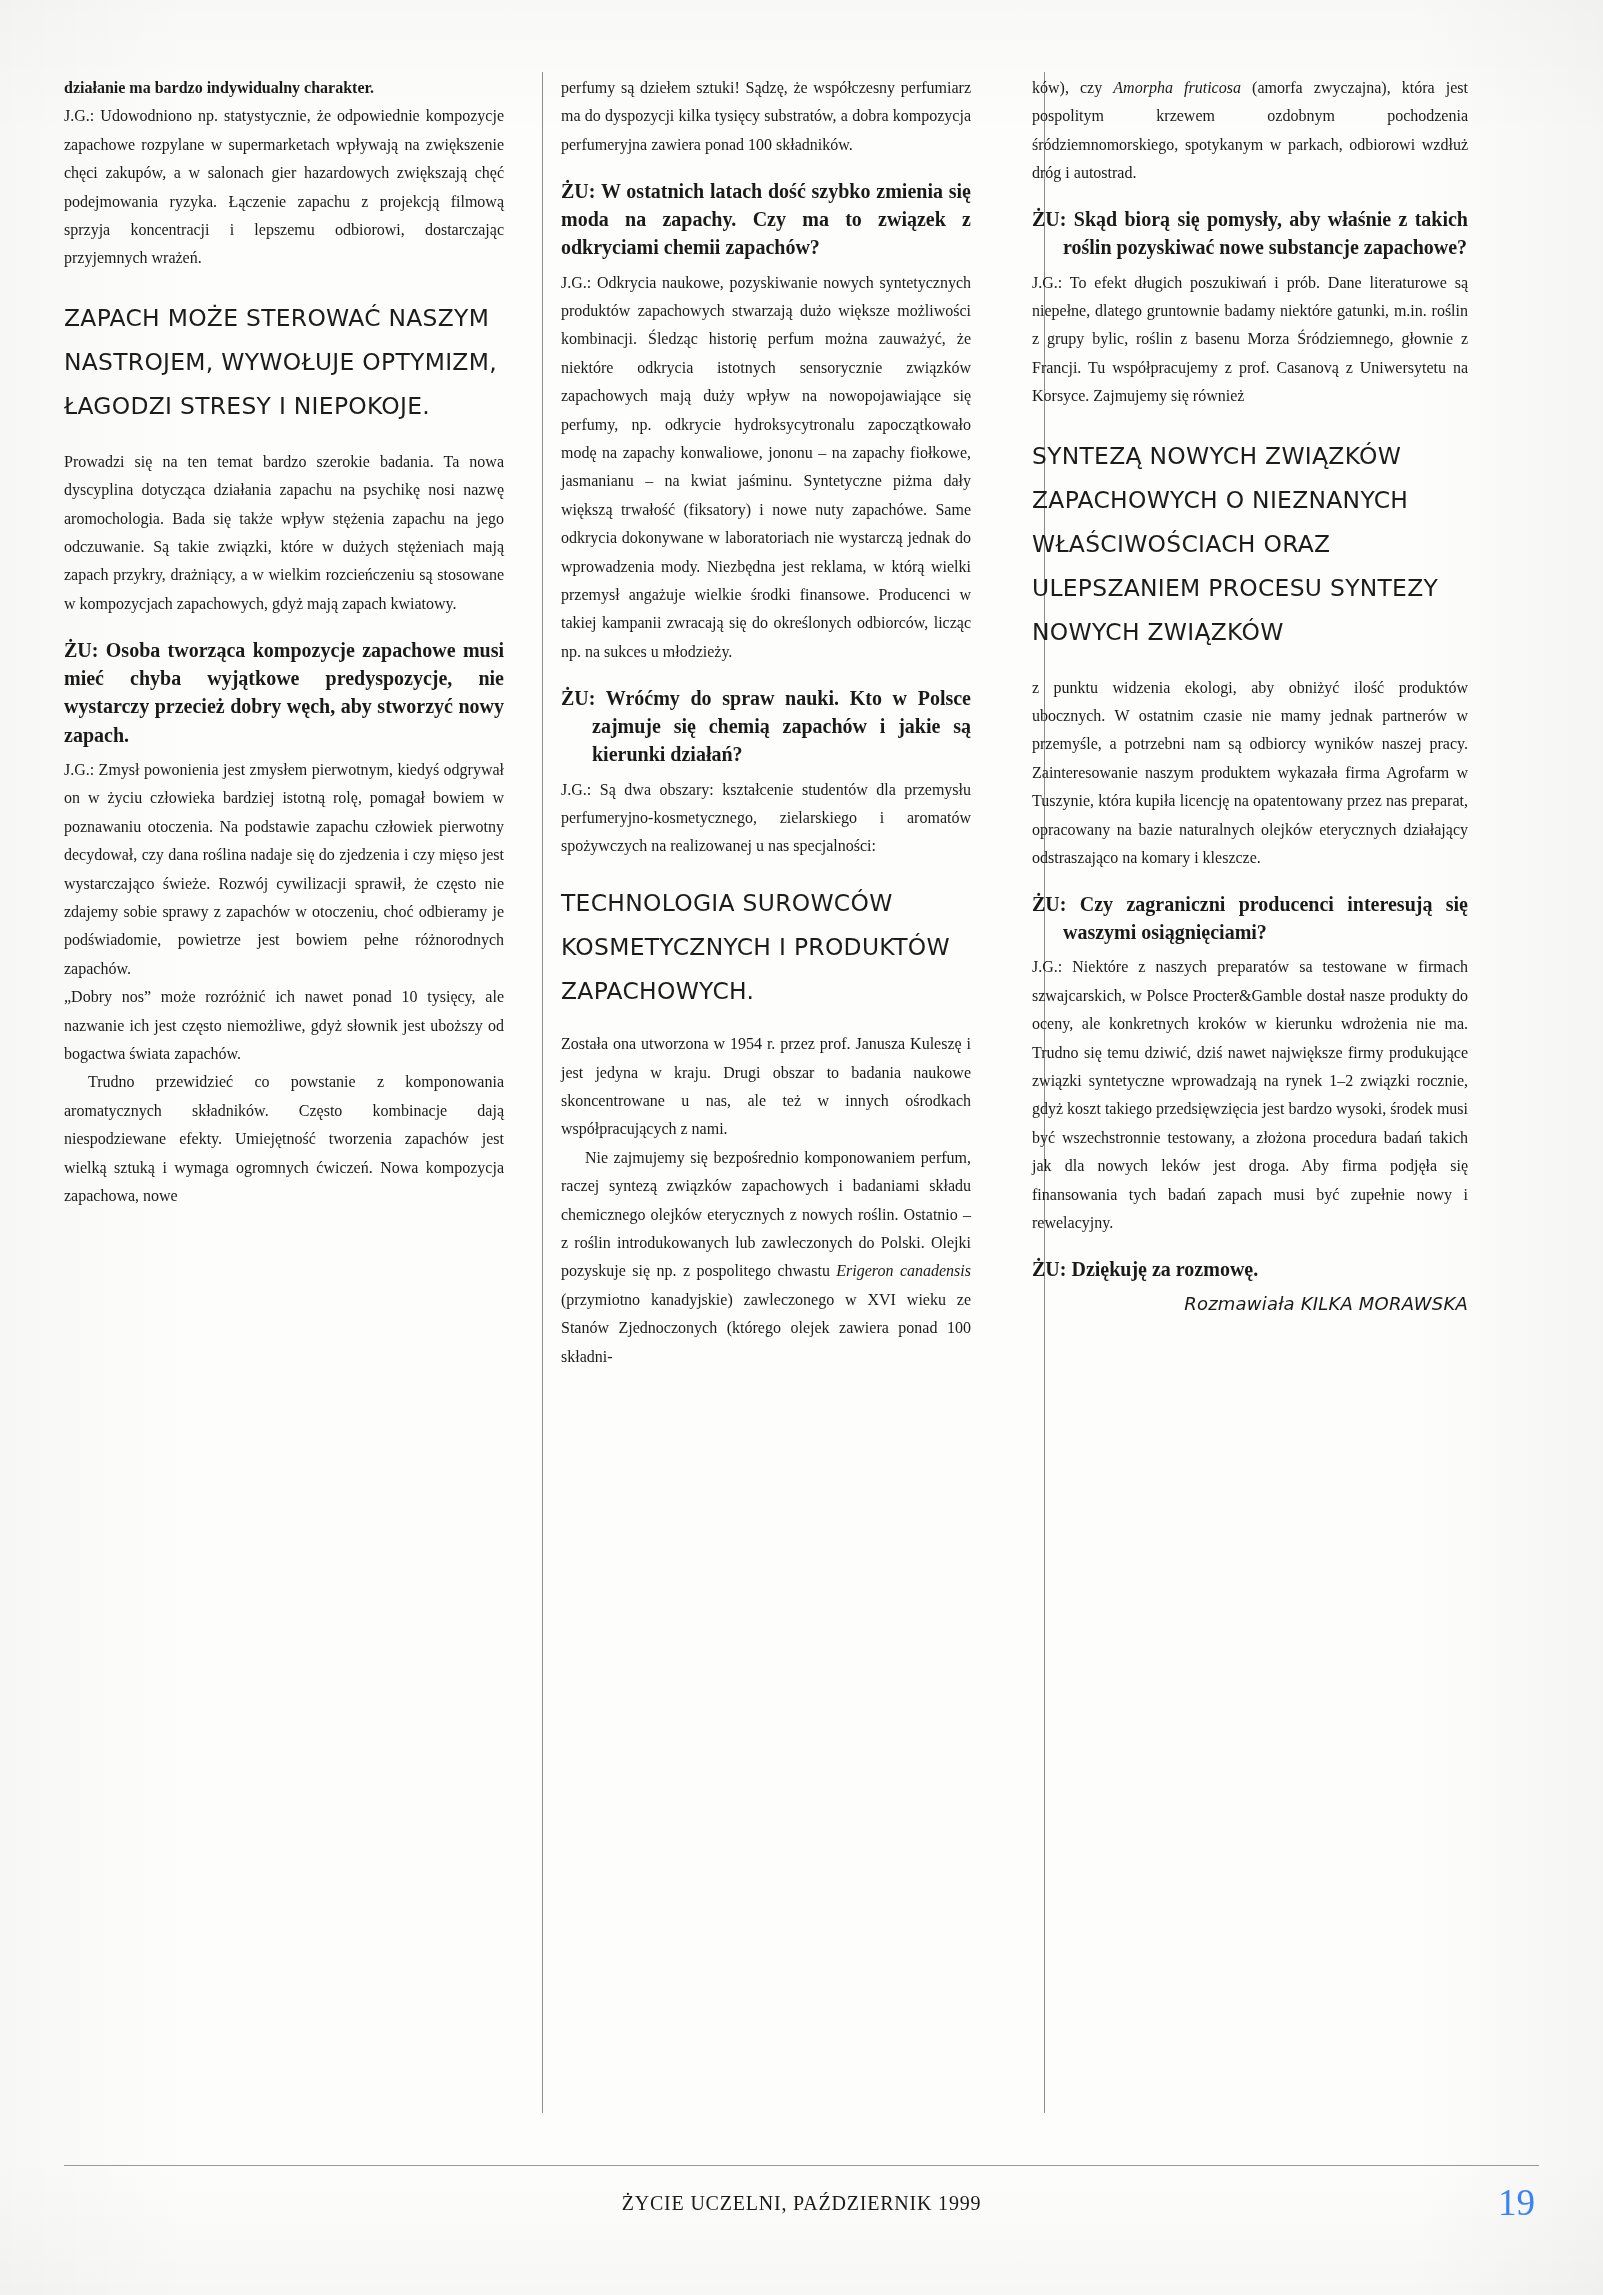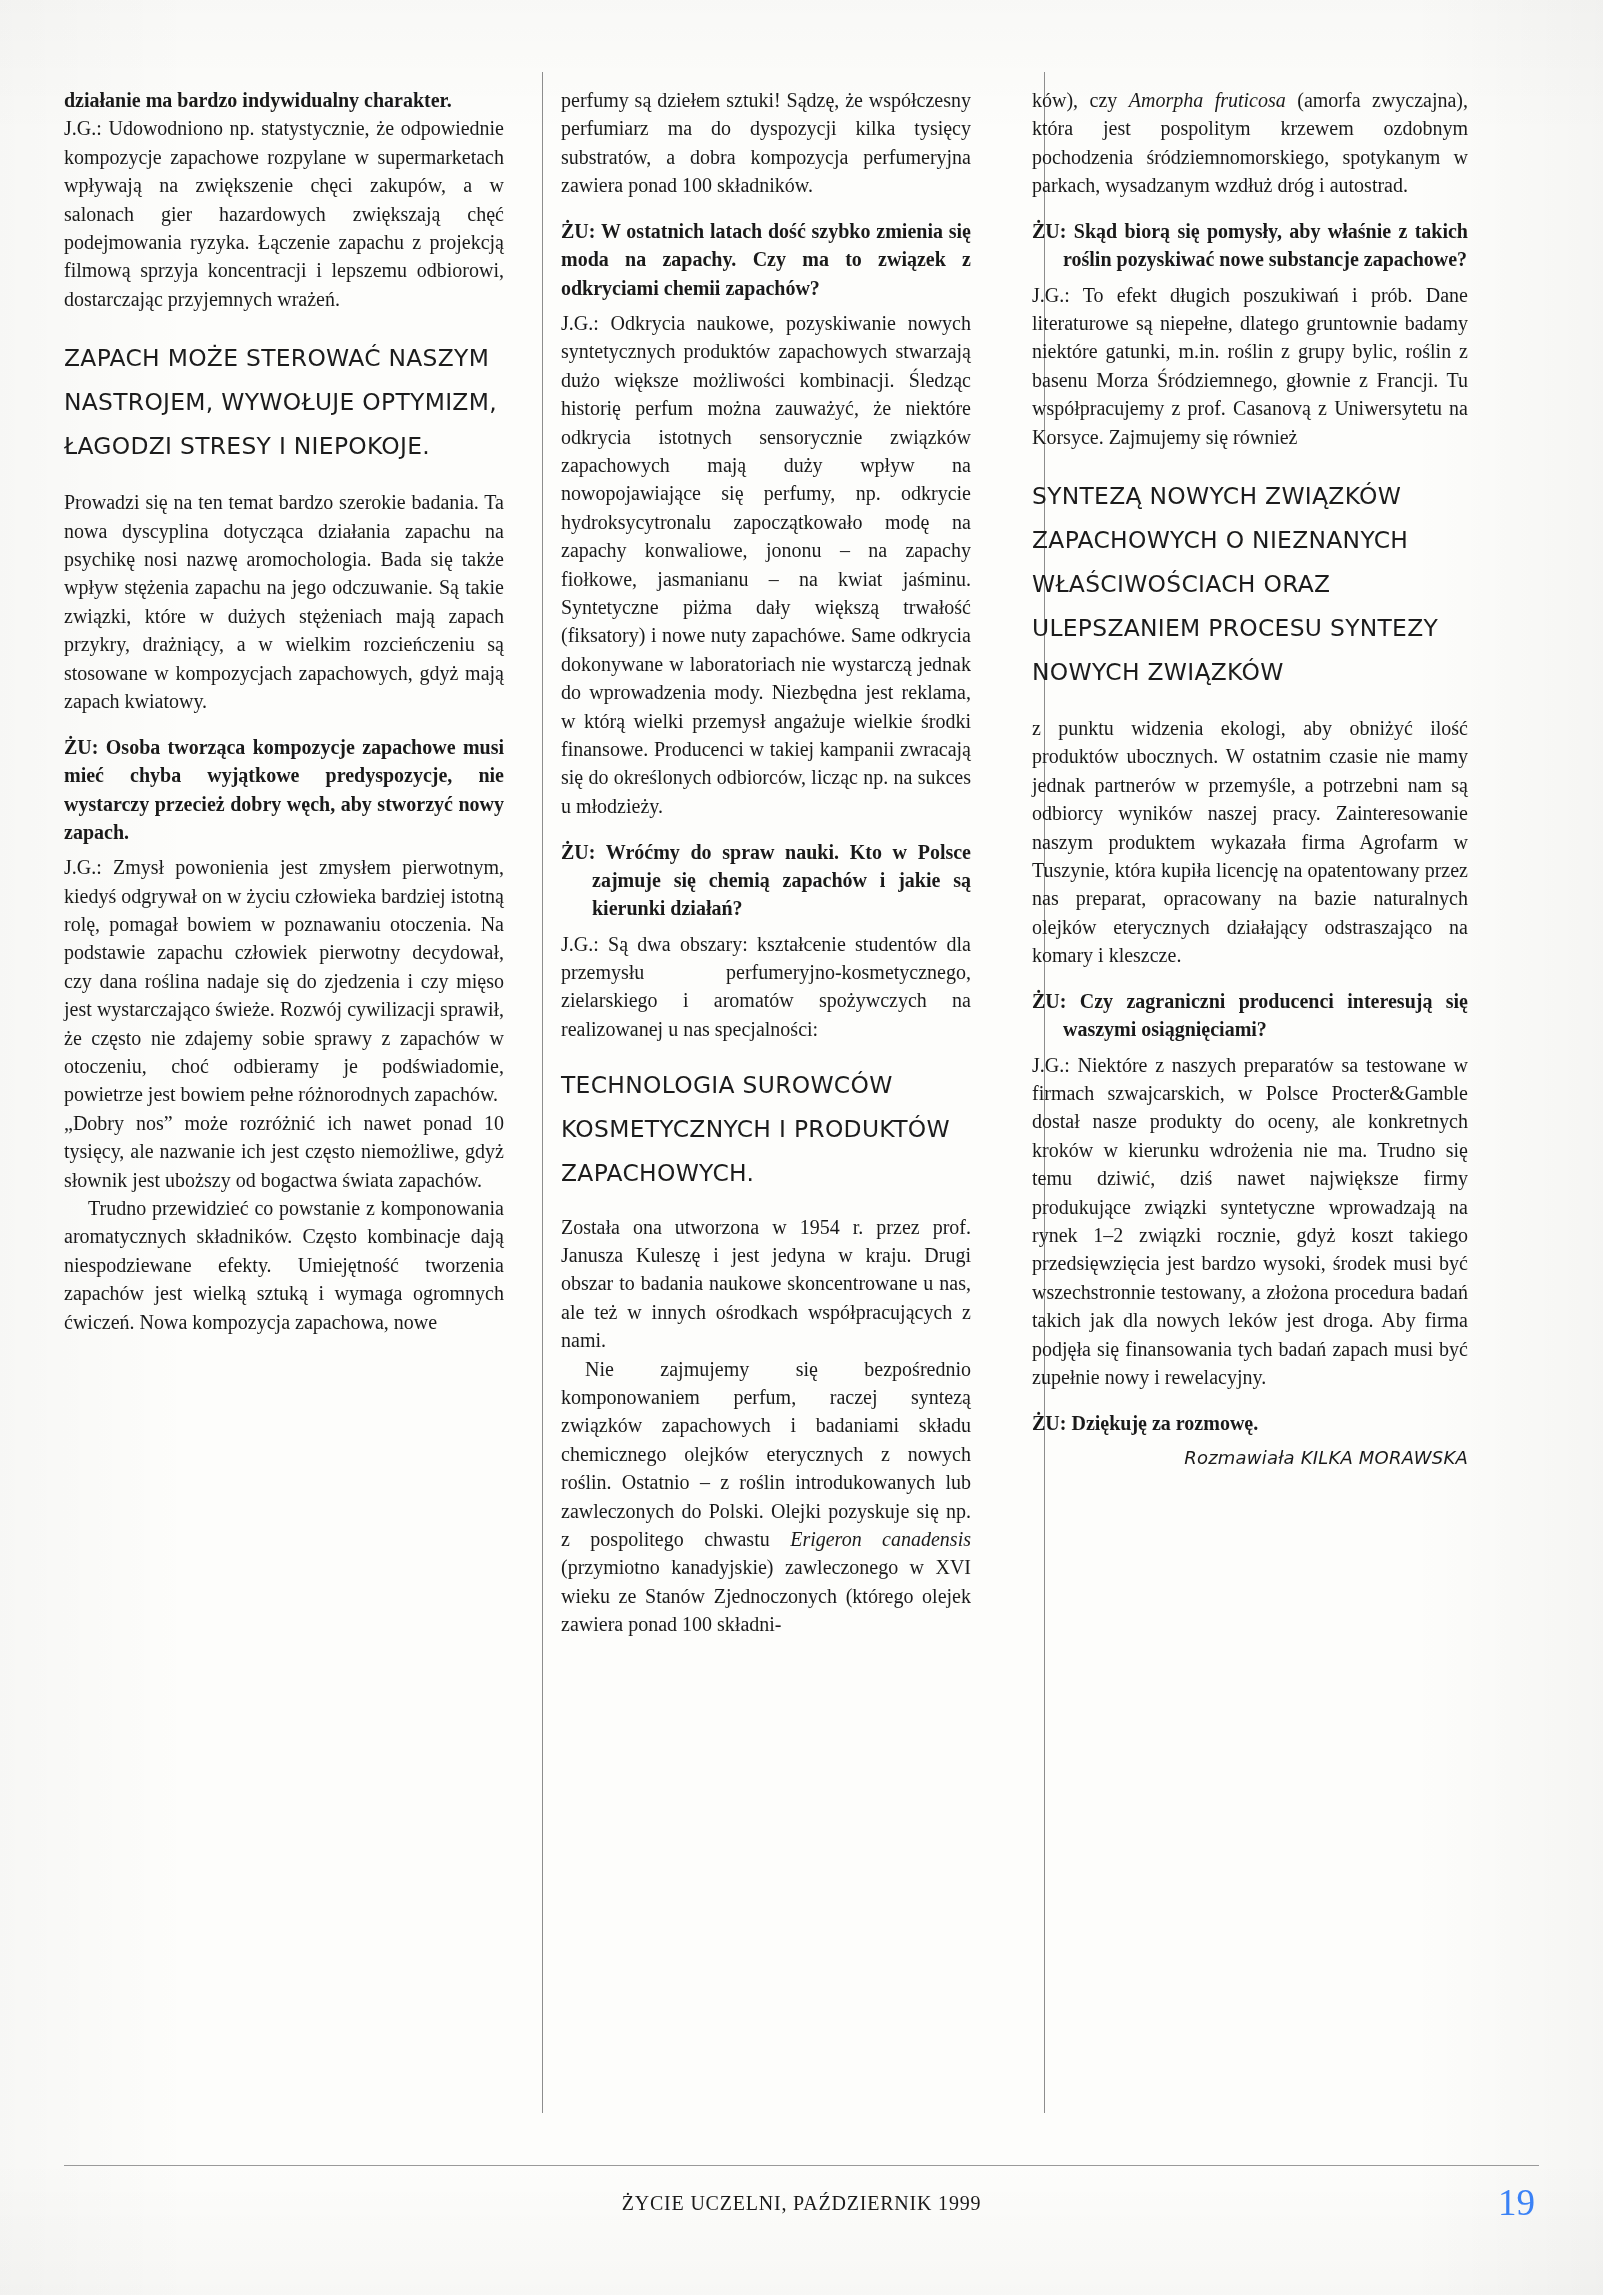--- a/index.html
+++ b/index.html
@@ -53,22 +53,22 @@
     position: absolute;
     top: 72px;
     width: 1.3px;
     height: 2041px;
     background: #8d8d8d;
   }
   .rule-1 { left: 542px; }
   .rule-2 { left: 1044px; }
 
   p {
-    margin: 16px 0 0 0;
-    font-size: 20px;
+    margin: 4px 0 0 0;
+    font-size: 16px;
     line-height: 28.4px;
     text-align: justify;
     text-justify: inter-word;
     hyphens: manual;
   }
   p + p { margin-top: 0; }
   .indent { text-indent: 24px; }
   .q {
     font-weight: bold;
     font-size: 20px;
@@ -158,21 +158,21 @@
       <p class="q">ŻU: W ostatnich latach dość szybko zmienia się moda na zapachy. Czy ma to związek z odkryciami chemii zapachów?</p>
       <p><b class="ans-lead">J.G.:</b><span> Odkrycia naukowe, pozyskiwanie nowych syntetycznych produktów zapachowych stwarzają dużo większe możliwości kombinacji. Śledząc historię perfum można zauważyć, że niektóre odkrycia istotnych sensorycznie związków zapachowych mają duży wpływ na nowopojawiające się perfumy, np. odkrycie hydroksycytronalu zapoczątkowało modę na zapachy konwaliowe, jononu – na zapachy fiołkowe, jasmanianu – na kwiat jaśminu. Syntetyczne piżma dały większą trwałość (fiksatory) i nowe nuty zapachówe. Same odkrycia dokonywane w laboratoriach nie wystarczą jednak do wprowadzenia mody. Niezbędna jest reklama, w którą wielki przemysł angażuje wielkie środki finansowe. Producenci w takiej kampanii zwracają się do określonych odbiorców, licząc np. na sukces u młodzieży.</span></p>
       <p class="q q-hang">ŻU: Wróćmy do spraw nauki. Kto w Polsce zajmuje się chemią zapachów i jakie są kierunki działań?</p>
       <p><b class="ans-lead">J.G.:</b><span> Są dwa obszary: kształcenie studentów dla przemysłu perfumeryjno-kosmetycznego, zielarskiego i aromatów spożywczych na realizowanej u nas specjalności:</span></p>
       <div class="head head-tight">TECHNOLOGIA SUROWCÓW KOSMETYCZNYCH I PRODUKTÓW ZAPACHOWYCH.</div>
       <p><span>Została ona utworzona w 1954 r. przez prof. Janusza Kuleszę i jest jedyna w kraju. Drugi obszar to badania naukowe skoncentrowane u nas, ale też w innych ośrodkach współpracujących z nami.</span></p>
       <p class="indent"><span>Nie zajmujemy się bezpośrednio komponowaniem perfum, raczej syntezą związków zapachowych i badaniami składu chemicznego olejków eterycznych z nowych roślin. Ostatnio – z roślin introdukowanych lub zawleczonych do Polski. Olejki pozyskuje się np. z  pospolitego chwastu </span><i class="it">Erigeron canadensis</i><span> (przymiotno kanadyjskie) zawleczonego w XVI wieku ze Stanów Zjednoczonych (którego olejek zawiera ponad 100 składni-</span></p>
     </div>
 
     <div class="col col-3">
-      <p><span>ków), czy </span><i class="it">Amorpha fruticosa</i><span> (amorfa zwyczajna), która jest pospolitym krzewem ozdobnym pochodzenia śródziemnomorskiego, spotykanym w parkach, wysadzanym wzdłuż dróg i autostrad.</span></p>
+      <p><span>ków), czy </span><i class="it">Amorpha fruticosa</i><span> (amorfa zwyczajna), która jest pospolitym krzewem ozdobnym pochodzenia śródziemnomorskiego, spotykanym w parkach, odbiorowi wzdłuż dróg i autostrad.</span></p>
       <p class="q q-hang">ŻU: Skąd biorą się pomysły, aby właśnie z takich roślin pozyskiwać nowe substancje zapachowe?</p>
       <p><b class="ans-lead">J.G.:</b><span> To efekt długich poszukiwań i prób. Dane literaturowe są niepełne, dlatego gruntownie badamy niektóre gatunki, m.in. roślin z grupy bylic, roślin z basenu Morza Śródziemnego, głownie z Francji. Tu współpracujemy z prof. Casanovą z Uniwersytetu na Korsyce. Zajmujemy się również</span></p>
       <div class="head">SYNTEZĄ NOWYCH ZWIĄZKÓW ZAPACHOWYCH O NIEZNANYCH WŁAŚCIWOŚCIACH ORAZ ULEPSZANIEM PROCESU SYNTEZY NOWYCH ZWIĄZKÓW</div>
       <p><span>z punktu widzenia ekologi, aby obniżyć ilość produktów ubocznych. W ostatnim czasie nie mamy jednak partnerów w przemyśle, a potrzebni nam są odbiorcy wyników naszej pracy. Zainteresowanie naszym produktem wykazała firma Agrofarm w Tuszynie, która kupiła licencję na opatentowany przez nas preparat, opracowany na bazie naturalnych olejków eterycznych działający odstraszająco na komary i kleszcze.</span></p>
       <p class="q q-hang">ŻU: Czy zagraniczni producenci interesują się waszymi osiągnięciami?</p>
       <p><b class="ans-lead">J.G.:</b><span> Niektóre z naszych preparatów sa testowane w firmach szwajcarskich, w Polsce Procter&amp;Gamble dostał nasze produkty do oceny, ale konkretnych kroków w kierunku wdrożenia nie ma. Trudno się temu dziwić, dziś nawet największe firmy produkujące związki syntetyczne wprowadzają na rynek 1–2 związki rocznie, gdyż koszt takiego przedsięwzięcia jest bardzo wysoki, środek musi być wszechstronnie testowany, a złożona procedura badań takich jak dla nowych leków jest droga. Aby firma podjęła się finansowania tych badań zapach musi być zupełnie nowy i rewelacyjny.</span></p>
       <p class="q">ŻU: Dziękuję za rozmowę.</p>
       <div class="sign">Rozmawiała KILKA MORAWSKA</div>
     </div>
 

